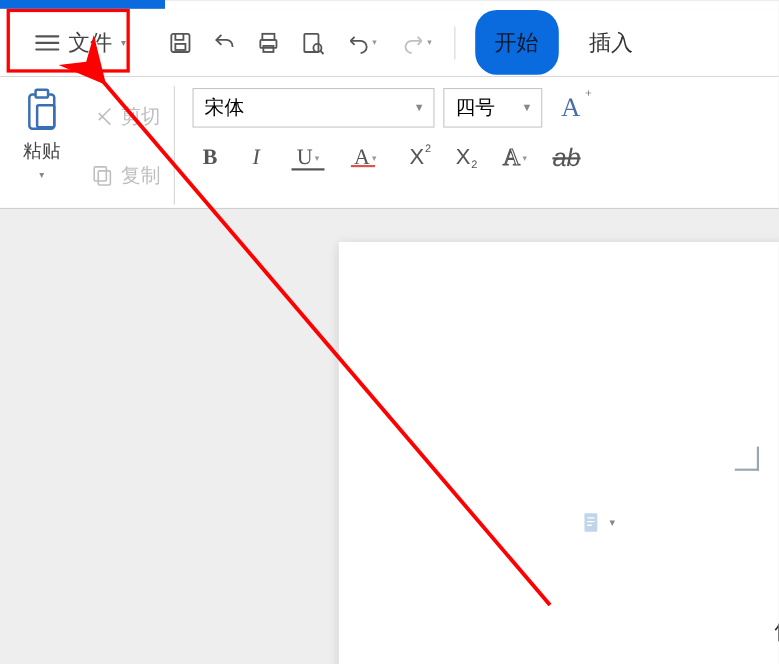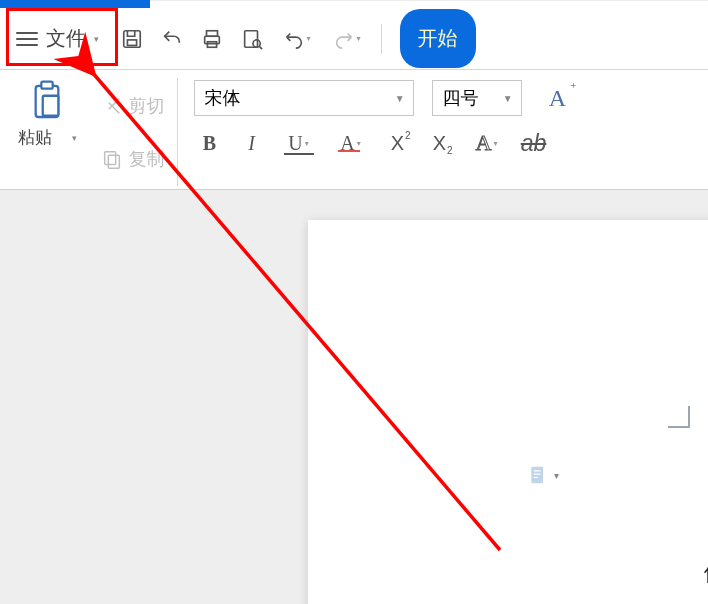--- a/index.html
+++ b/index.html
@@ -8,58 +8,58 @@
   .titlebar { height: 8px; display: flex; }
   .titlebar .blue { width: 150px; background: #0a6bde; }
   .titlebar .white { flex: 1; background: #fff; border-top: 1px solid #ececec; }
 
   .qat {
     height: 62px; background: #fff; display: flex; align-items: center;
     padding: 0 8px 0 0; border-bottom: 1px solid #d8d8d8; gap: 6px;
   }
   .file-menu {
     display: flex; align-items: center; gap: 8px; height: 42px;
-    padding: 0 10px; margin-left: 6px; color: #444; font-size: 20px;
+    padding: 0 26px; margin-left: 6px; color: #444; font-size: 20px;
   }
   .file-menu .menu-icon { display:flex; flex-direction:column; gap:4px; width:22px; }
   .file-menu .menu-icon span { height:2px; background:#555; border-radius:1px; }
   .file-highlight {
     position: absolute; left: 6px; top: 8px; width: 112px; height: 58px;
     border: 3px solid #ff0000; pointer-events: none; z-index: 50;
   }
 
   .qat-btn {
     width: 34px; height: 34px; border-radius: 5px; display: flex;
     align-items: center; justify-content: center; color: #555;
   }
   .divider { width: 1px; height: 30px; background: #d8d8d8; margin: 0 6px; }
 
   .tab-start {
-    background: #0a6bde; color: #fef9c3; border-radius: 20px; padding: 16px 18px;
+    background: #0a6bde; color: #0f172a; border-radius: 20px; padding: 16px 18px;
     font-size: 20px; margin-left: 6px;
   }
   .tab-insert { color: #333; font-size: 20px; padding: 6px 14px; margin-left: 8px; }
 
   .ribbon {
     height: 120px; background: #fff; border-bottom: 1px solid #cfcfcf;
     display: flex; padding: 6px 0 0 6px; gap: 10px;
   }
   .group { display:flex; flex-direction:column; align-items:center; padding:0 6px; }
   .vsep { width:1px; background:#d8d8d8; height:108px; margin-top:2px; }
 
   .big-btn { display:flex; flex-direction:column; align-items:center; gap:6px; padding:4px 6px; color:#444; font-size:17px; }
   .big-btn .ic { width:40px; height:40px; display:flex; align-items:center; justify-content:center; }
-  .big-btn .lbl { display:flex; align-items:center; gap:20px; }
+  .big-btn .lbl { display:flex; align-items:center; gap:5px;flex-direction:column; }
   .dd-car { font-size:9px; color:#888; }
 
   .side-col { display:flex; flex-direction:column; justify-content:space-around; height:100%; padding:4px 2px; }
   .side-item { display:flex; align-items:center; gap:6px; color:#bfbfbf; font-size:18px; }
   .side-item svg path, .side-item svg rect { stroke:#bfbfbf; }
 
-  .font-row { display:flex; gap:18px; align-items:center; }
+  .font-row { display:flex; gap:8px; align-items:center; }
   .font-box {
     border:1px solid #c6c6c6; background:#fff; height:36px; font-size:18px;
     display:flex; align-items:center; justify-content:space-between; padding:0 8px 0 10px;
   }
   .font-name { width:220px; }
   .font-size { width:90px; }
   .fb-caret { font-size:10px; color:#888; }
 
   .cap-a {
     width:36px; height:36px; display:flex; align-items:center; justify-content:center;
@@ -157,20 +157,23 @@
         <path d="M20 10H10a6 6 0 000 12"></path>
         <path d="M20 10l-4-4M20 10l-4 4"></path>
       </svg>
     <span class="mini-caret">▾</span>
   </div>
 
   <div class="divider"></div>
 
   <div class="tab-start">
     <span>开始</span>
+  </div>
+  <div class="tab-insert">
+    <span>插入</span>
   </div>
 </div>
 
 <div class="file-highlight"></div>
 
 <div class="ribbon">
 
   <div class="group">
     <div class="big-btn">
       <span class="ic">

